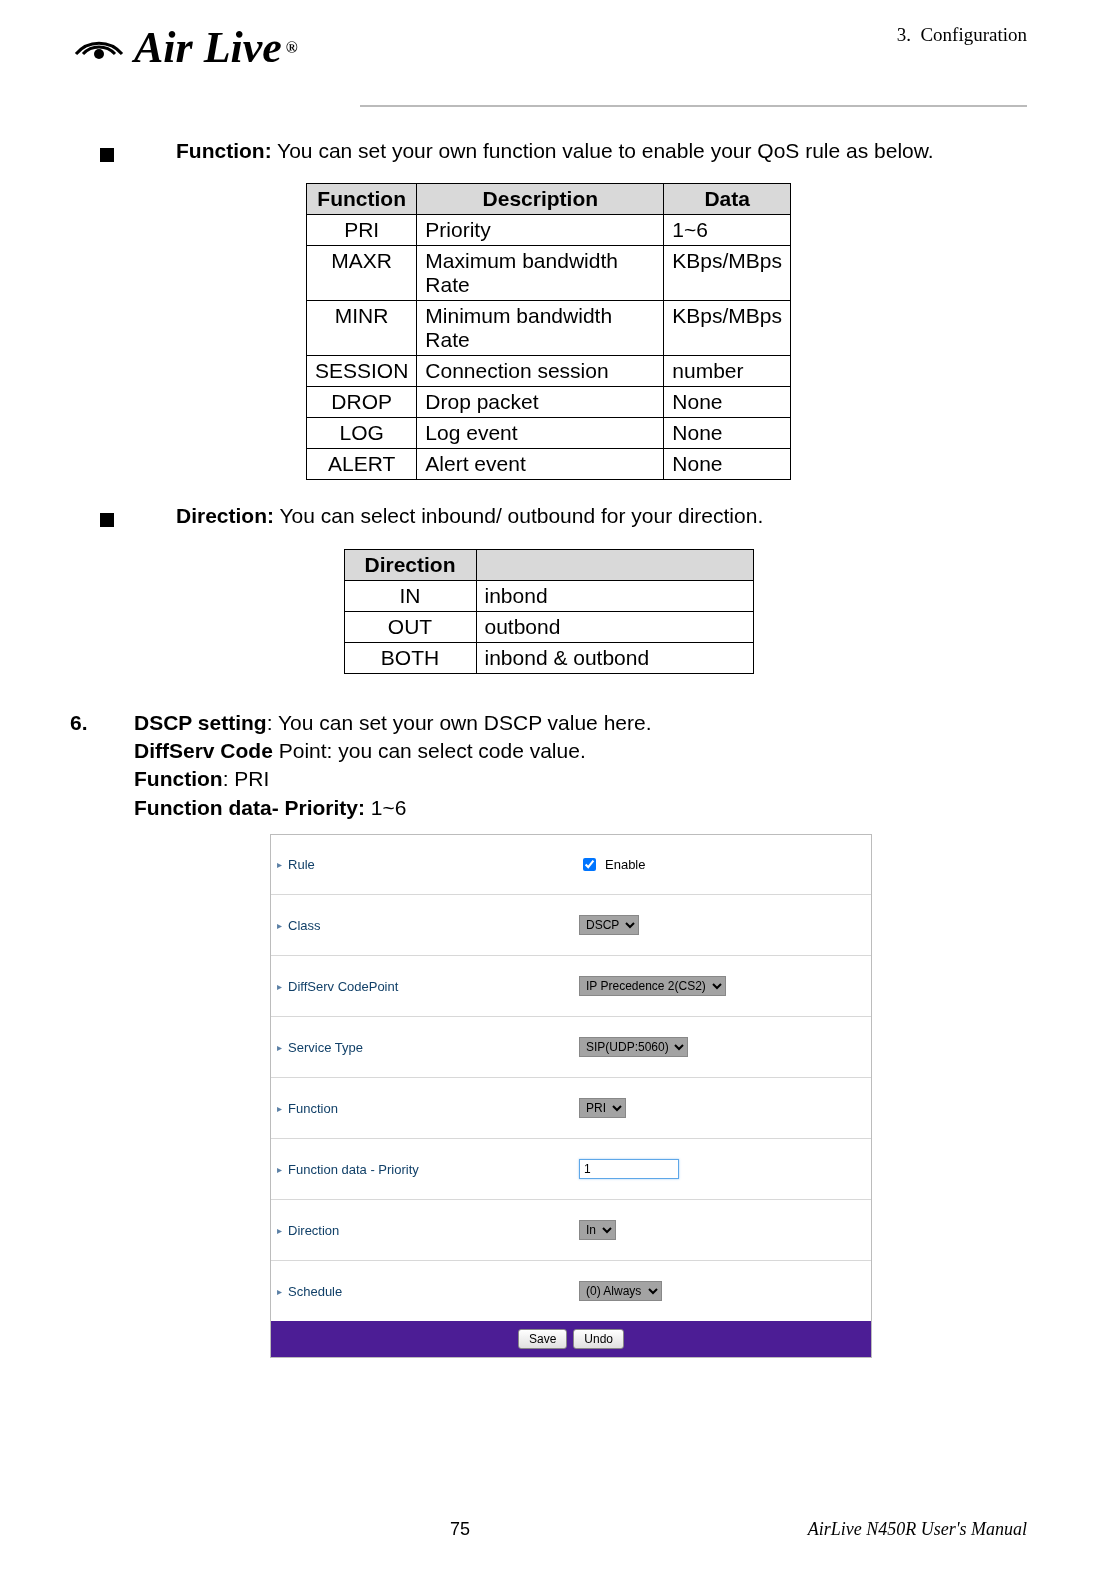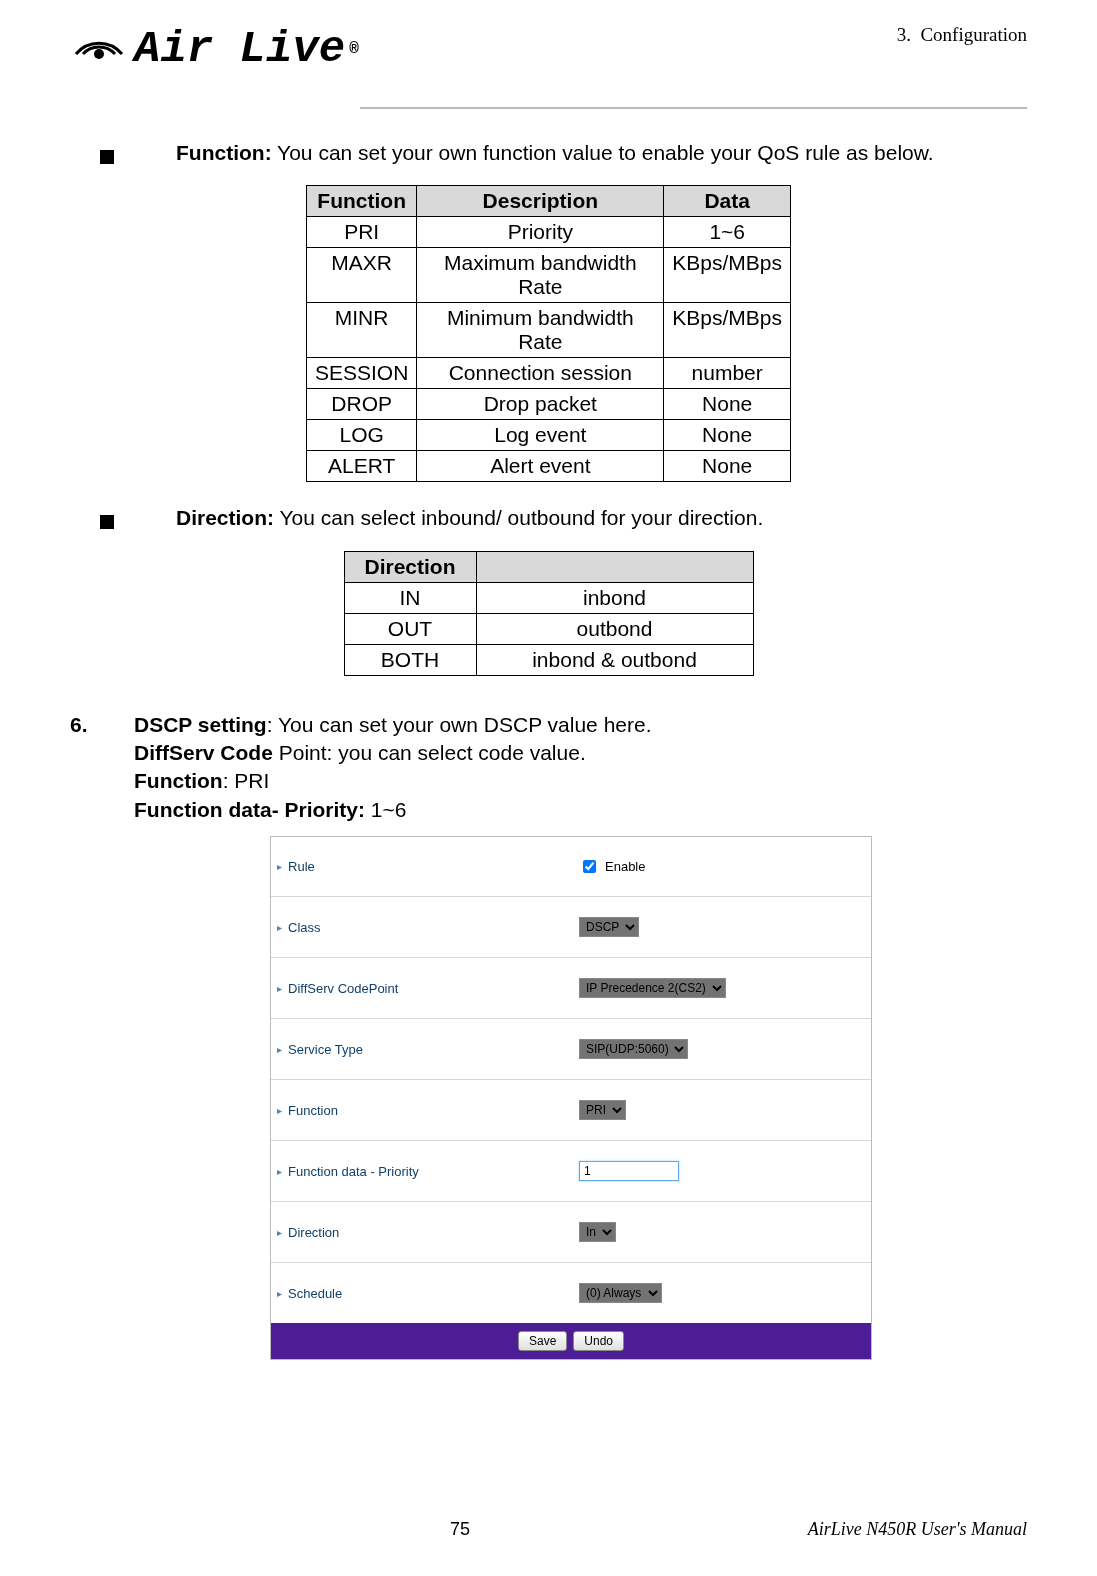--- a/index.html
+++ b/index.html
@@ -22,21 +22,21 @@
       justify-content: space-between;
       align-items: flex-start;
       margin-bottom: 30px;
     }
     .logo-wrap {
       display: flex;
       flex-direction: column;
       align-items: flex-start;
     }
     .logo-text {
-      font-family: Liberation Mono, monospace;
+      font-family: Liberation Serif, serif;
       font-size: 44px;
       font-style: italic;
       font-weight: bold;
       display: flex;
       align-items: center;
       gap: 2px;
     }
     .logo-signal {
       display: inline-block;
       margin-right: 4px;
@@ -73,21 +73,21 @@
       font-weight: bold;
     }
     .data-table {
       border-collapse: collapse;
       margin: 0 auto 18px auto;
       font-size: 21px;
     }
     .data-table th, .data-table td {
       border: 1px solid #000;
       padding: 3px 8px;
-      text-align: center;
+      text-align: left;
       vertical-align: top;
     }
     .data-table th {
       background: #d9d9d9;
       font-weight: bold;
       text-align: center;
     }
     .data-table td.center {
       text-align: center;
     }
@@ -138,21 +138,21 @@
       gap: 6px;
       color: #000;
     }
     .triangle {
       font-size: 10px;
       color: #5a7fa5;
     }
     .panel-select {
       font-size: 12px;
       border: 1px solid #888;
-      background: #737373;
+      background: #a3a3a3;
       padding: 1px 2px;
       font-family: Arial, sans-serif;
     }
     .panel-input {
       font-size: 12px;
       border: 1px solid #5ea7e8;
       padding: 2px 4px;
       width: 90px;
       font-family: Arial, sans-serif;
       box-shadow: 0 0 2px rgba(94,167,232,0.6);

